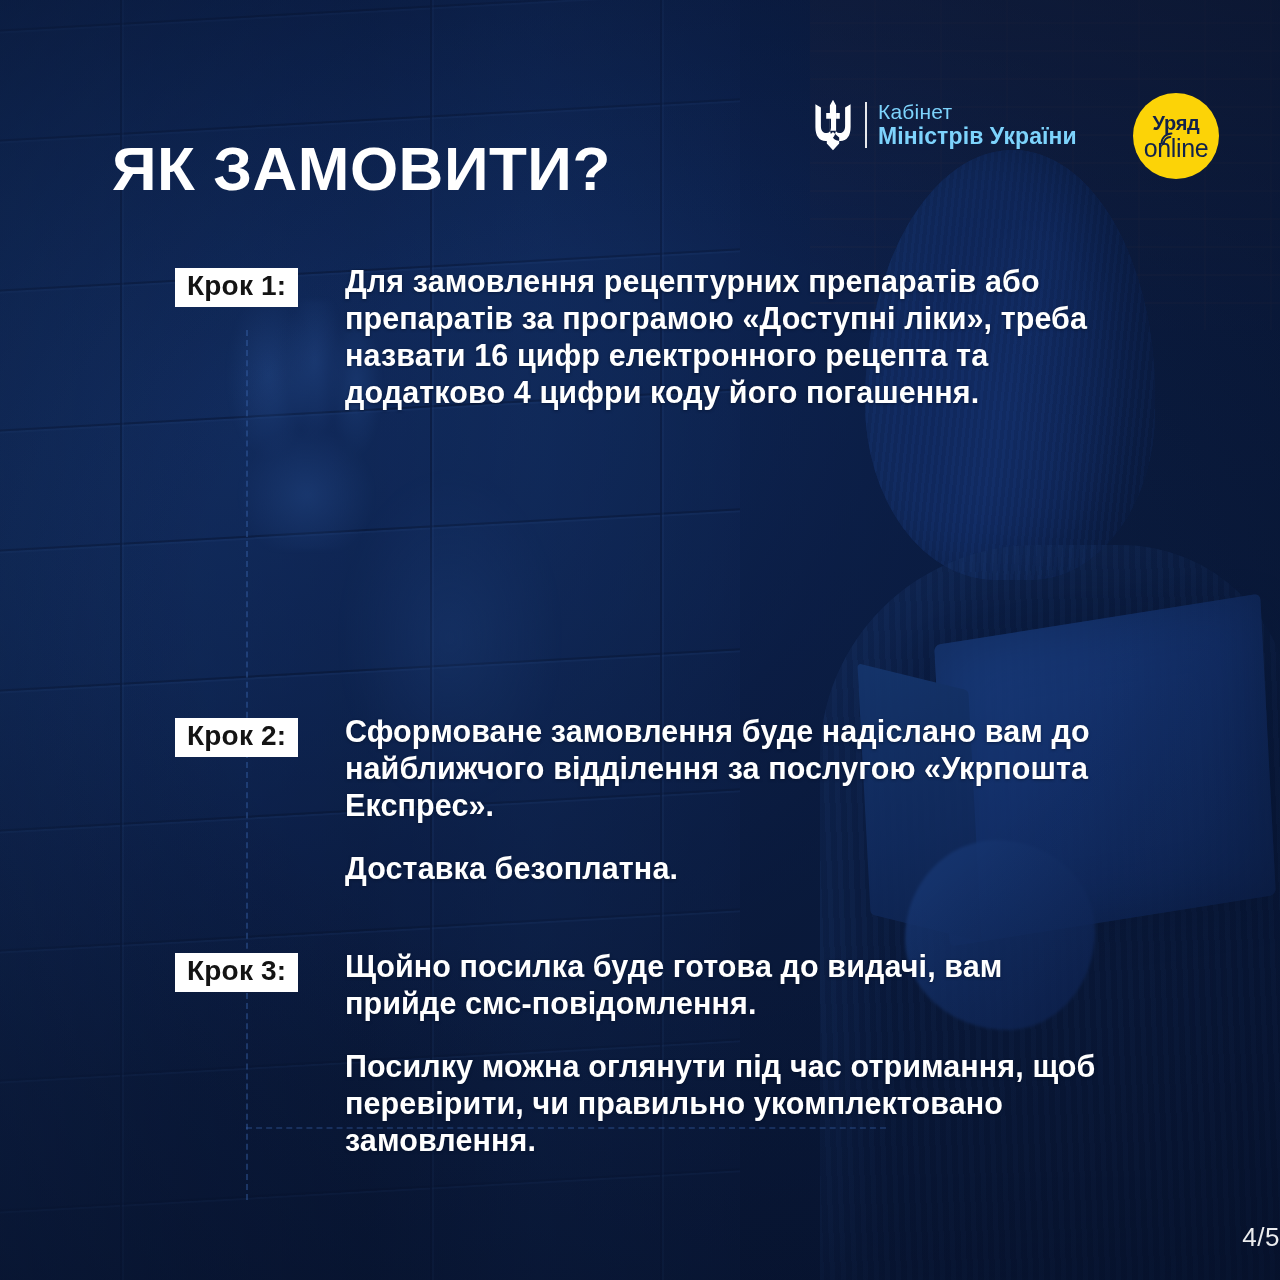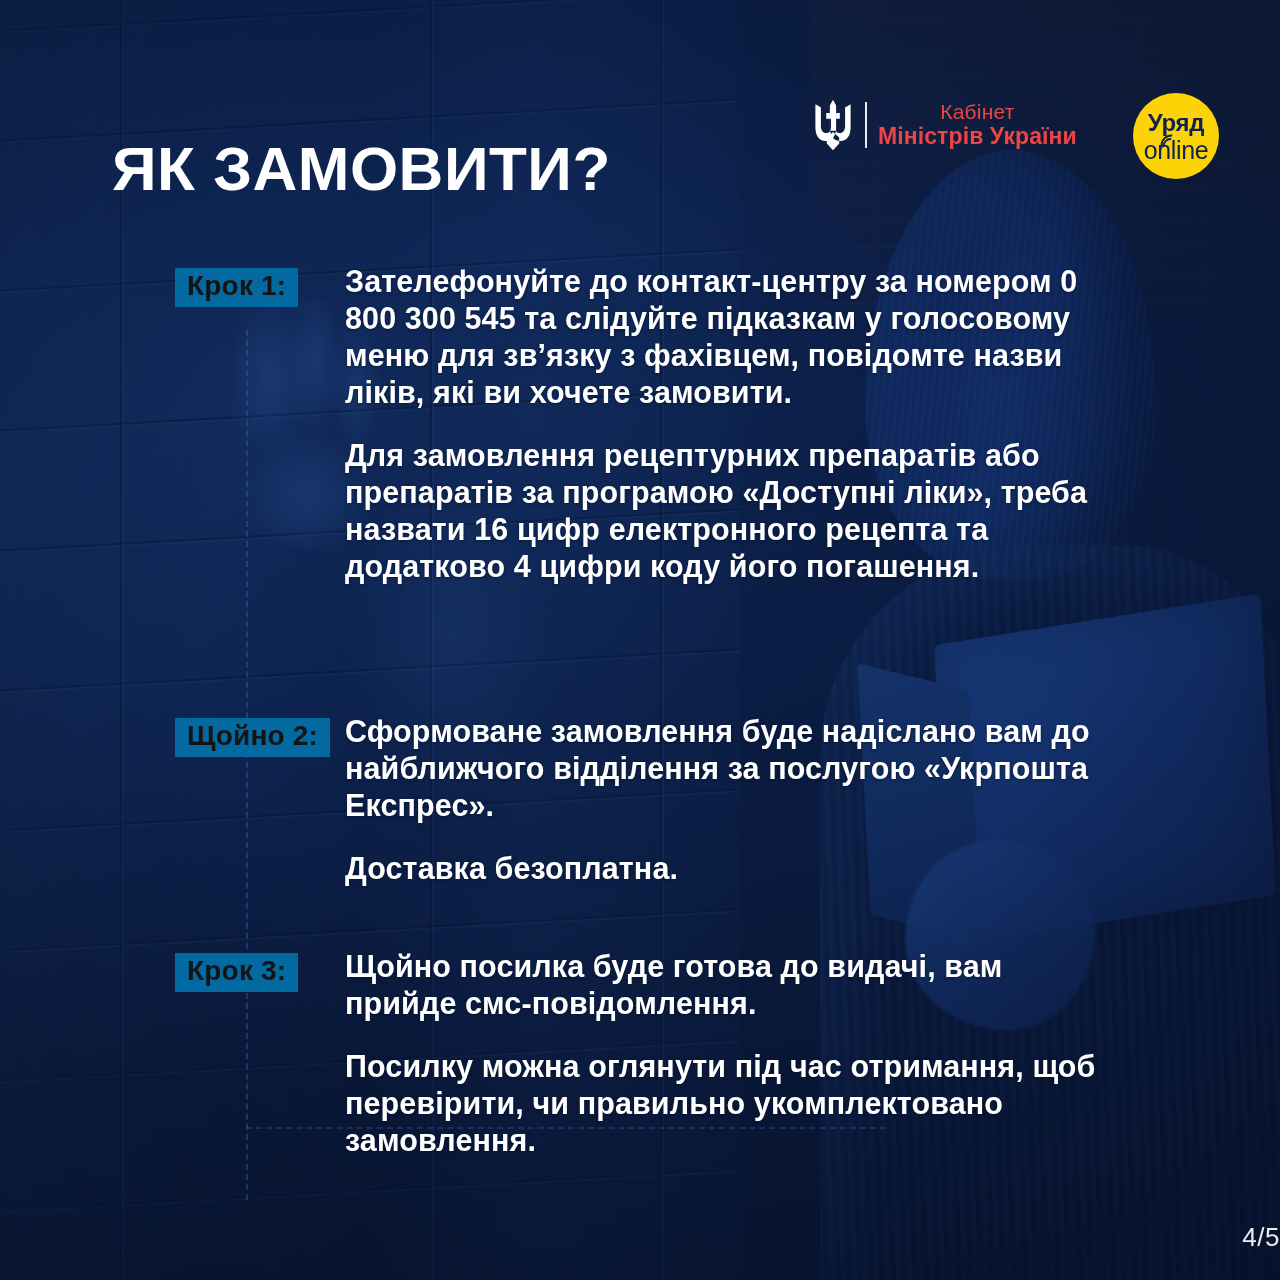--- a/index.html
+++ b/index.html
@@ -225,23 +225,22 @@
     gap: 11px;
   }
   .logo-cmu .trident { display: block; }
   .logo-cmu .divider {
     width: 2px;
     height: 46px;
     background: #ffffff;
     opacity: .9;
   }
   .logo-cmu .names {
-    color: #ef4444;
+    color: #7dd3fc;
     line-height: 1.12;
-    text-align: center;
   }
   .logo-cmu .name-top {
     font-size: 21px;
     font-weight: 400;
     letter-spacing: .2px;
   }
   .logo-cmu .name-bottom {
     font-size: 23px;
     font-weight: 700;
     letter-spacing: .1px;
@@ -255,21 +254,21 @@
     height: 86px;
     border-radius: 50%;
     background: #fcd307;
     display: flex;
     flex-direction: column;
     align-items: center;
     justify-content: center;
     color: #11224c;
   }
   .logo-uryad .u-top {
-    font-size: 24px;
+    font-size: 20px;
     font-weight: 700;
     line-height: 1;
     letter-spacing: -.3px;
     margin-top: 2px;
   }
   .logo-uryad .u-bot {
     position: relative;
     font-size: 25px;
     font-weight: 400;
     line-height: 1;
@@ -282,21 +281,21 @@
     top: -12px;
   }
 
   
   .step {
     position: absolute;
     left: 175px;
   }
   .badge {
     display: inline-block;
-    background: #0369a1;
+    background: #ffffff;
     color: #141414;
     font-size: 28px;
     font-weight: 700;
     letter-spacing: .2px;
     padding: 4px 12px 7px 12px;
     line-height: 1;
     white-space: nowrap;
   }
   .step-body {
     position: absolute;
@@ -413,27 +412,26 @@
             <circle cx="3.1" cy="11.6" r="1.3" fill="#11224c"></circle>
           </svg>
         </span>
         <span>online</span>
       </span>
     </div>
 
     <div class="step" id="step1">
       <span class="badge">Крок 1:</span>
       <div class="step-body">
-        <p class="para">Зателефонуйте до контакт-центру за номером 0 800 300 545 та слідуйте підказкам у голосовому меню для зв’язку з фахівцем, повідомте назви ліків, які ви хочете замовити.</p>
         <p class="para">Для замовлення рецептурних препаратів або препаратів за програмою «Доступні ліки»,  треба назвати 16 цифр електронного рецепта та додатково 4 цифри коду його погашення.</p>
       </div>
     </div>
 
     <div class="step" id="step2">
-      <span class="badge">Щойно 2:</span>
+      <span class="badge">Крок 2:</span>
       <div class="step-body">
         <p class="para">Сформоване замовлення буде надіслано вам до найближчого відділення за послугою «Укрпошта Експрес».</p>
         <p class="para">Доставка безоплатна.</p>
       </div>
     </div>
 
     <div class="step" id="step3">
       <span class="badge">Крок 3:</span>
       <div class="step-body">
         <p class="para">Щойно посилка буде готова до видачі, вам прийде смс-повідомлення.</p>

